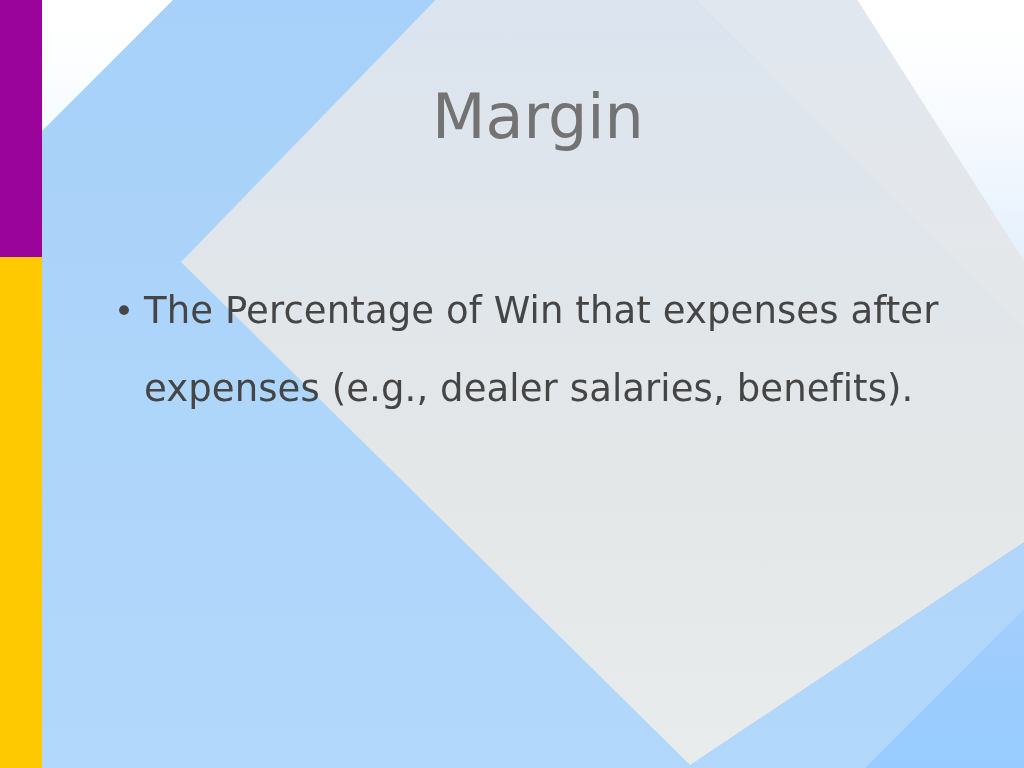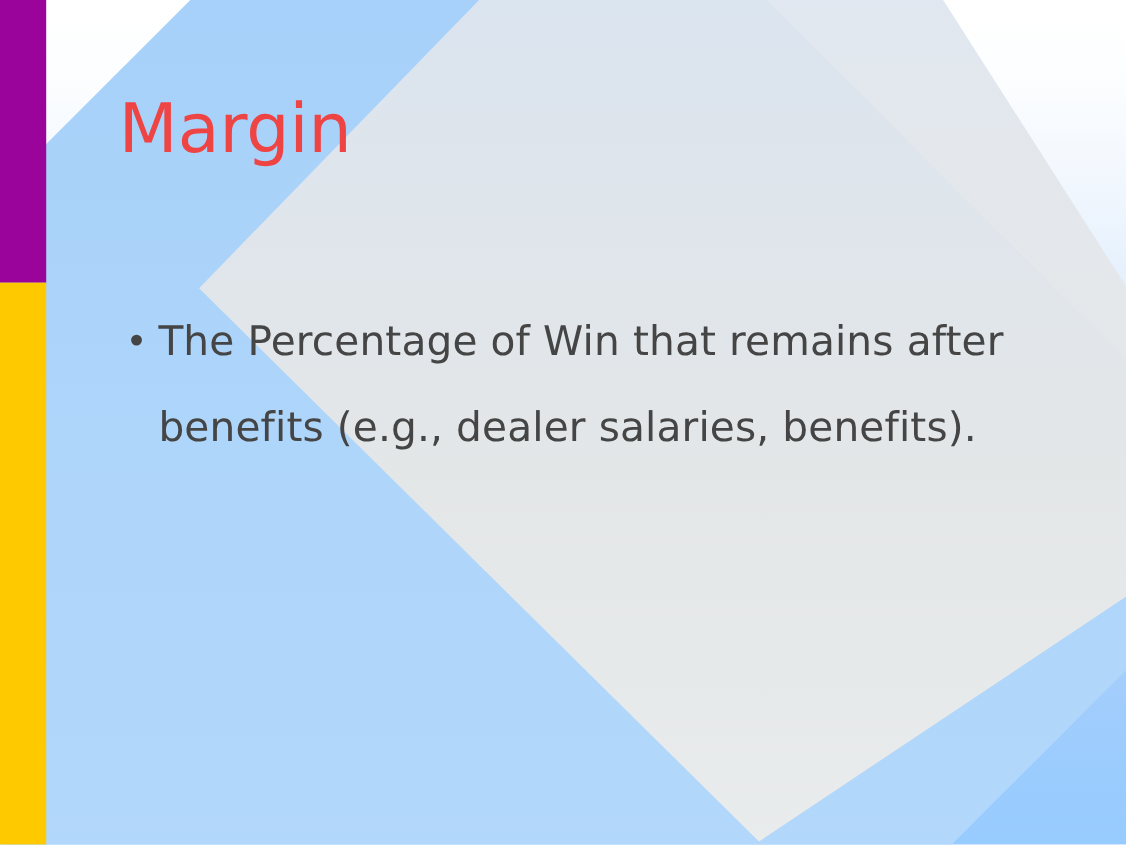--- a/index.html
+++ b/index.html
@@ -139,22 +139,22 @@
 
       <polygon points="435,-262 1165,468 435,1198 -295,468" fill="url(#blueDiamondGrad)"></polygon>
 
       <polygon points="690,-262 1150,458 690,765 181,262" fill="url(#grayDiamondGrad)" opacity="0.93"></polygon>
     </svg>
   </div>
 
   <div class="accent-bar accent-bar-top" style="background:#9A049A;"></div>
   <div class="accent-bar accent-bar-bottom" style="background:#FFC900;"></div>
 
-  <div class="title" style="color: #ef4444;">Margin</div>
+  <div class="title" style="color: #737373; text-align: center;">Margin</div>
 
   <div class="body-block">
     <div class="bullet-row">
       <span class="bullet-mark" style="color: rgb(69, 69, 69);">•</span>
-      <span class="bullet-text" style="color: rgb(69, 69, 69);">The Percentage of Win that remains after benefits (e.g., dealer salaries, benefits).</span>
+      <span class="bullet-text" style="color: rgb(69, 69, 69);">The Percentage of Win that expenses after expenses (e.g., dealer salaries, benefits).</span>
     </div>
   </div>
 
 </div>
 
 </body></html>

